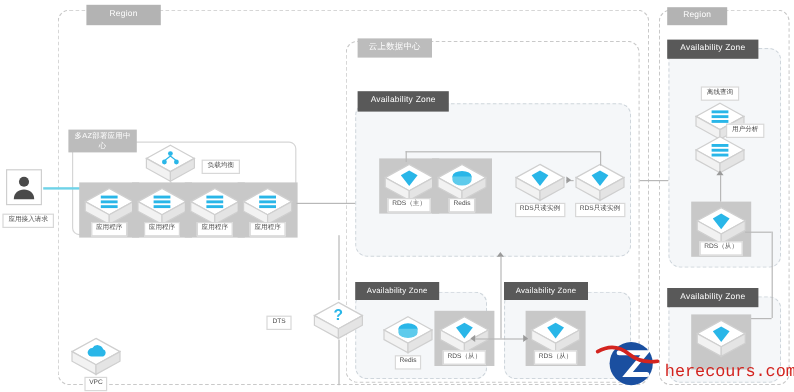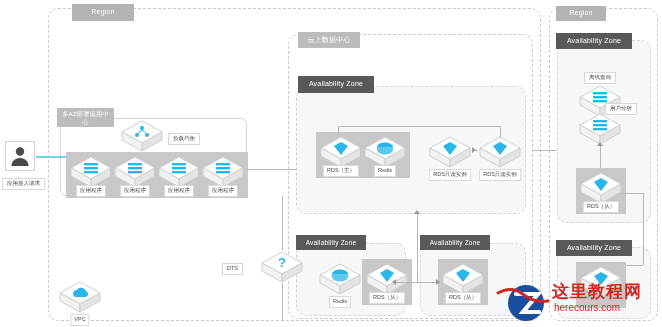--- a/index.html
+++ b/index.html
@@ -123,22 +123,22 @@
     position:absolute;left:58px;top:1px;
     color:#d3241f;
     font-size:17px;
     font-weight:bold;
     letter-spacing:1px;
     font-family:"DejaVu Sans",sans-serif;
   }
   #watermark .wm-sub{
     position:absolute;left:60px;top:23px;
     color:#d3241f;
-    font-size:10px;
-    font-family:Liberation Sans, sans-serif;
+    font-size:14px;
+    font-family:Liberation Mono, monospace;
   }
 </style>
 </head>
 <body>
 
 <div id="canvas">
 
   <svg width="0" height="0" style="position:absolute" aria-hidden="true">
     <defs>
       <g id="cube-base">
@@ -387,17 +387,16 @@
   </div>
 
   <div class="ln h" style="left:533px;top:150px;width:24px;"></div>
 
   <div id="watermark">
     <svg width="62" height="46" viewBox="0 0 62 46">
       <circle cx="32" cy="24" r="18" fill="#1a4fa0"></circle>
       <path d="M22 15 h22 l-15 18 h16" stroke="#ffffff" stroke-width="4.2" fill="none" stroke-linecap="round"></path>
       <path d="M4 14 q14 -8 26 2 q10 8 24 6" stroke="#d3241f" stroke-width="3" fill="none" stroke-linecap="round"></path>
     </svg>
-    <div class="wm-txt">这里教程网</div>
     <div class="wm-sub">herecours.com</div>
   </div>
 
 </div>
 
 </body></html>

